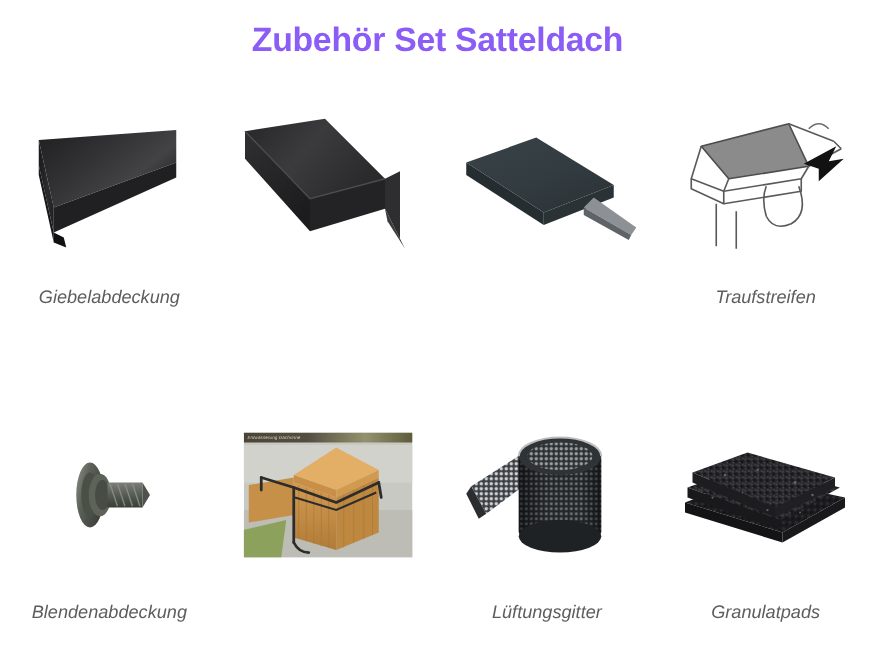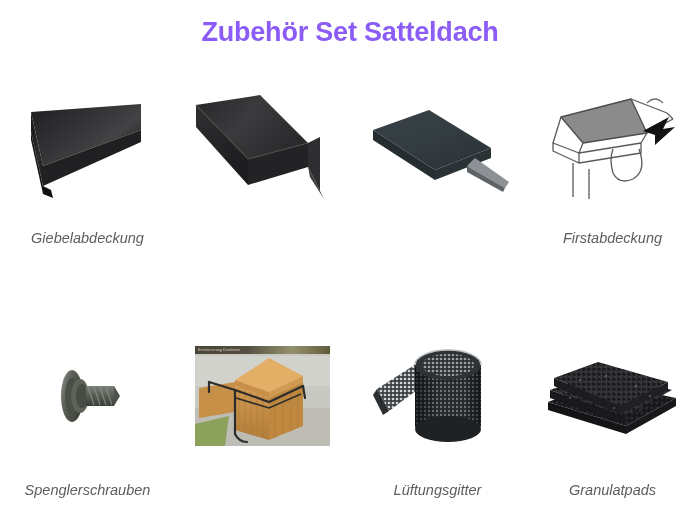--- a/index.html
+++ b/index.html
@@ -165,21 +165,21 @@
             <polyline points="104,46 130,32"></polyline>
             <polyline points="124,26 130,32"></polyline>
             <path d="M104,16 Q112,8 120,16" stroke="#6d6d6d"></path>
           </g>
 
           <g>
             <polygon points="100,44 126,30 120,42 132,40 112,58 112,48" fill="#121212"></polygon>
           </g>
         </svg>
       </div>
-      <div class="product-label">Firstabdeckung</div>
+      <div class="product-label">Traufstreifen</div>
     </div>
   </div>
 
   <div class="grid-row row-2">
 
     <div class="product-cell">
       <div class="product-figure">
         <svg width="120" height="100" viewBox="0 0 120 100">
           <defs>
             <linearGradient id="sWash" x1="0" y1="0" x2="1" y2="0.6">
@@ -203,21 +203,21 @@
           <rect x="58" y="40" width="28" height="20" fill="url(#sShaft)"></rect>
           <g stroke="#8c9289" stroke-width="1.1" opacity=".85">
             <line x1="60" y1="41" x2="66" y2="59"></line>
             <line x1="66" y1="41" x2="72" y2="59"></line>
             <line x1="72" y1="41" x2="78" y2="59"></line>
             <line x1="78" y1="41" x2="84" y2="59"></line>
           </g>
           <polygon points="86,40 92,50 86,60" fill="#4d524a"></polygon>
         </svg>
       </div>
-      <div class="product-label">Spenglerschrauben</div>
+      <div class="product-label">Blendenabdeckung</div>
     </div>
 
     <div class="product-cell">
       <div class="product-figure">
         <div class="shed-photo">
           <svg width="135" height="100" viewBox="0 0 135 100">
             <defs>
               <linearGradient id="wWall" x1="0" y1="0" x2="0" y2="1">
                 <stop offset="0%" stop-color="#d39a52"></stop>
                 <stop offset="100%" stop-color="#b17c39"></stop>

